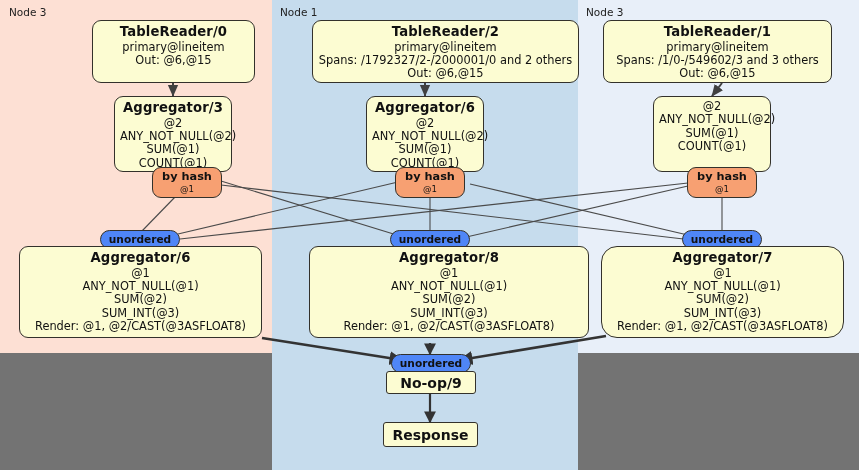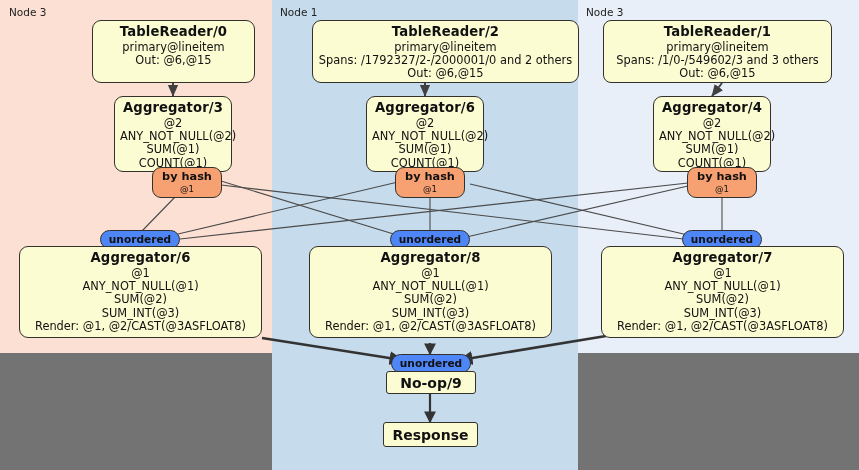--- a/index.html
+++ b/index.html
@@ -187,21 +187,20 @@
 
   <div class="proc-box" style="left:366px; top:96px; width:118px; height:76px;">
     <span class="proc-title">Aggregator/6</span>
     <span class="proc-line">@2</span>
     <span class="proc-line">ANY_NOT_NULL(@2)</span>
     <span class="proc-line">SUM(@1)</span>
     <span class="proc-line">COUNT(@1)</span>
   </div>
 
   <div class="proc-box" style="left:653px; top:96px; width:118px; height:76px;">
-    <span class="proc-title">Aggregator/4</span>
     <span class="proc-line">@2</span>
     <span class="proc-line">ANY_NOT_NULL(@2)</span>
     <span class="proc-line">SUM(@1)</span>
     <span class="proc-line">COUNT(@1)</span>
   </div>
 
   <div class="pill pill-hash" style="left:152px; top:167px; width:70px; height:31px;">
     <span class="ph-main">by hash</span>
     <span class="ph-sub">@1</span>
   </div>
@@ -226,30 +225,30 @@
 
   <div class="proc-box" style="left:19px; top:246px; width:243px; height:92px;">
     <span class="proc-title">Aggregator/6</span>
     <span class="proc-line">@1</span>
     <span class="proc-line">ANY_NOT_NULL(@1)</span>
     <span class="proc-line">SUM(@2)</span>
     <span class="proc-line">SUM_INT(@3)</span>
     <span class="proc-line">Render: @1, @2/CAST(@3ASFLOAT8)</span>
   </div>
 
-  <div class="proc-box" style="left:309px; top:246px; width:243px; height:92px;">
+  <div class="proc-box" style="left:309px; top:246px; width:280px; height:92px;">
     <span class="proc-title">Aggregator/8</span>
     <span class="proc-line">@1</span>
     <span class="proc-line">ANY_NOT_NULL(@1)</span>
     <span class="proc-line">SUM(@2)</span>
     <span class="proc-line">SUM_INT(@3)</span>
     <span class="proc-line">Render: @1, @2/CAST(@3ASFLOAT8)</span>
   </div>
 
-  <div class="proc-box" style="left:601px; top:246px; width:243px; height:92px;">
+  <div class="proc-box" style="left:601px; top:246px; width:243px; height:92px;border-radius:16px;">
     <span class="proc-title">Aggregator/7</span>
     <span class="proc-line">@1</span>
     <span class="proc-line">ANY_NOT_NULL(@1)</span>
     <span class="proc-line">SUM(@2)</span>
     <span class="proc-line">SUM_INT(@3)</span>
     <span class="proc-line">Render: @1, @2/CAST(@3ASFLOAT8)</span>
   </div>
 
   <div class="pill pill-unordered" style="left:391px; top:354px; width:80px; height:19px;">
     <span>unordered</span>

